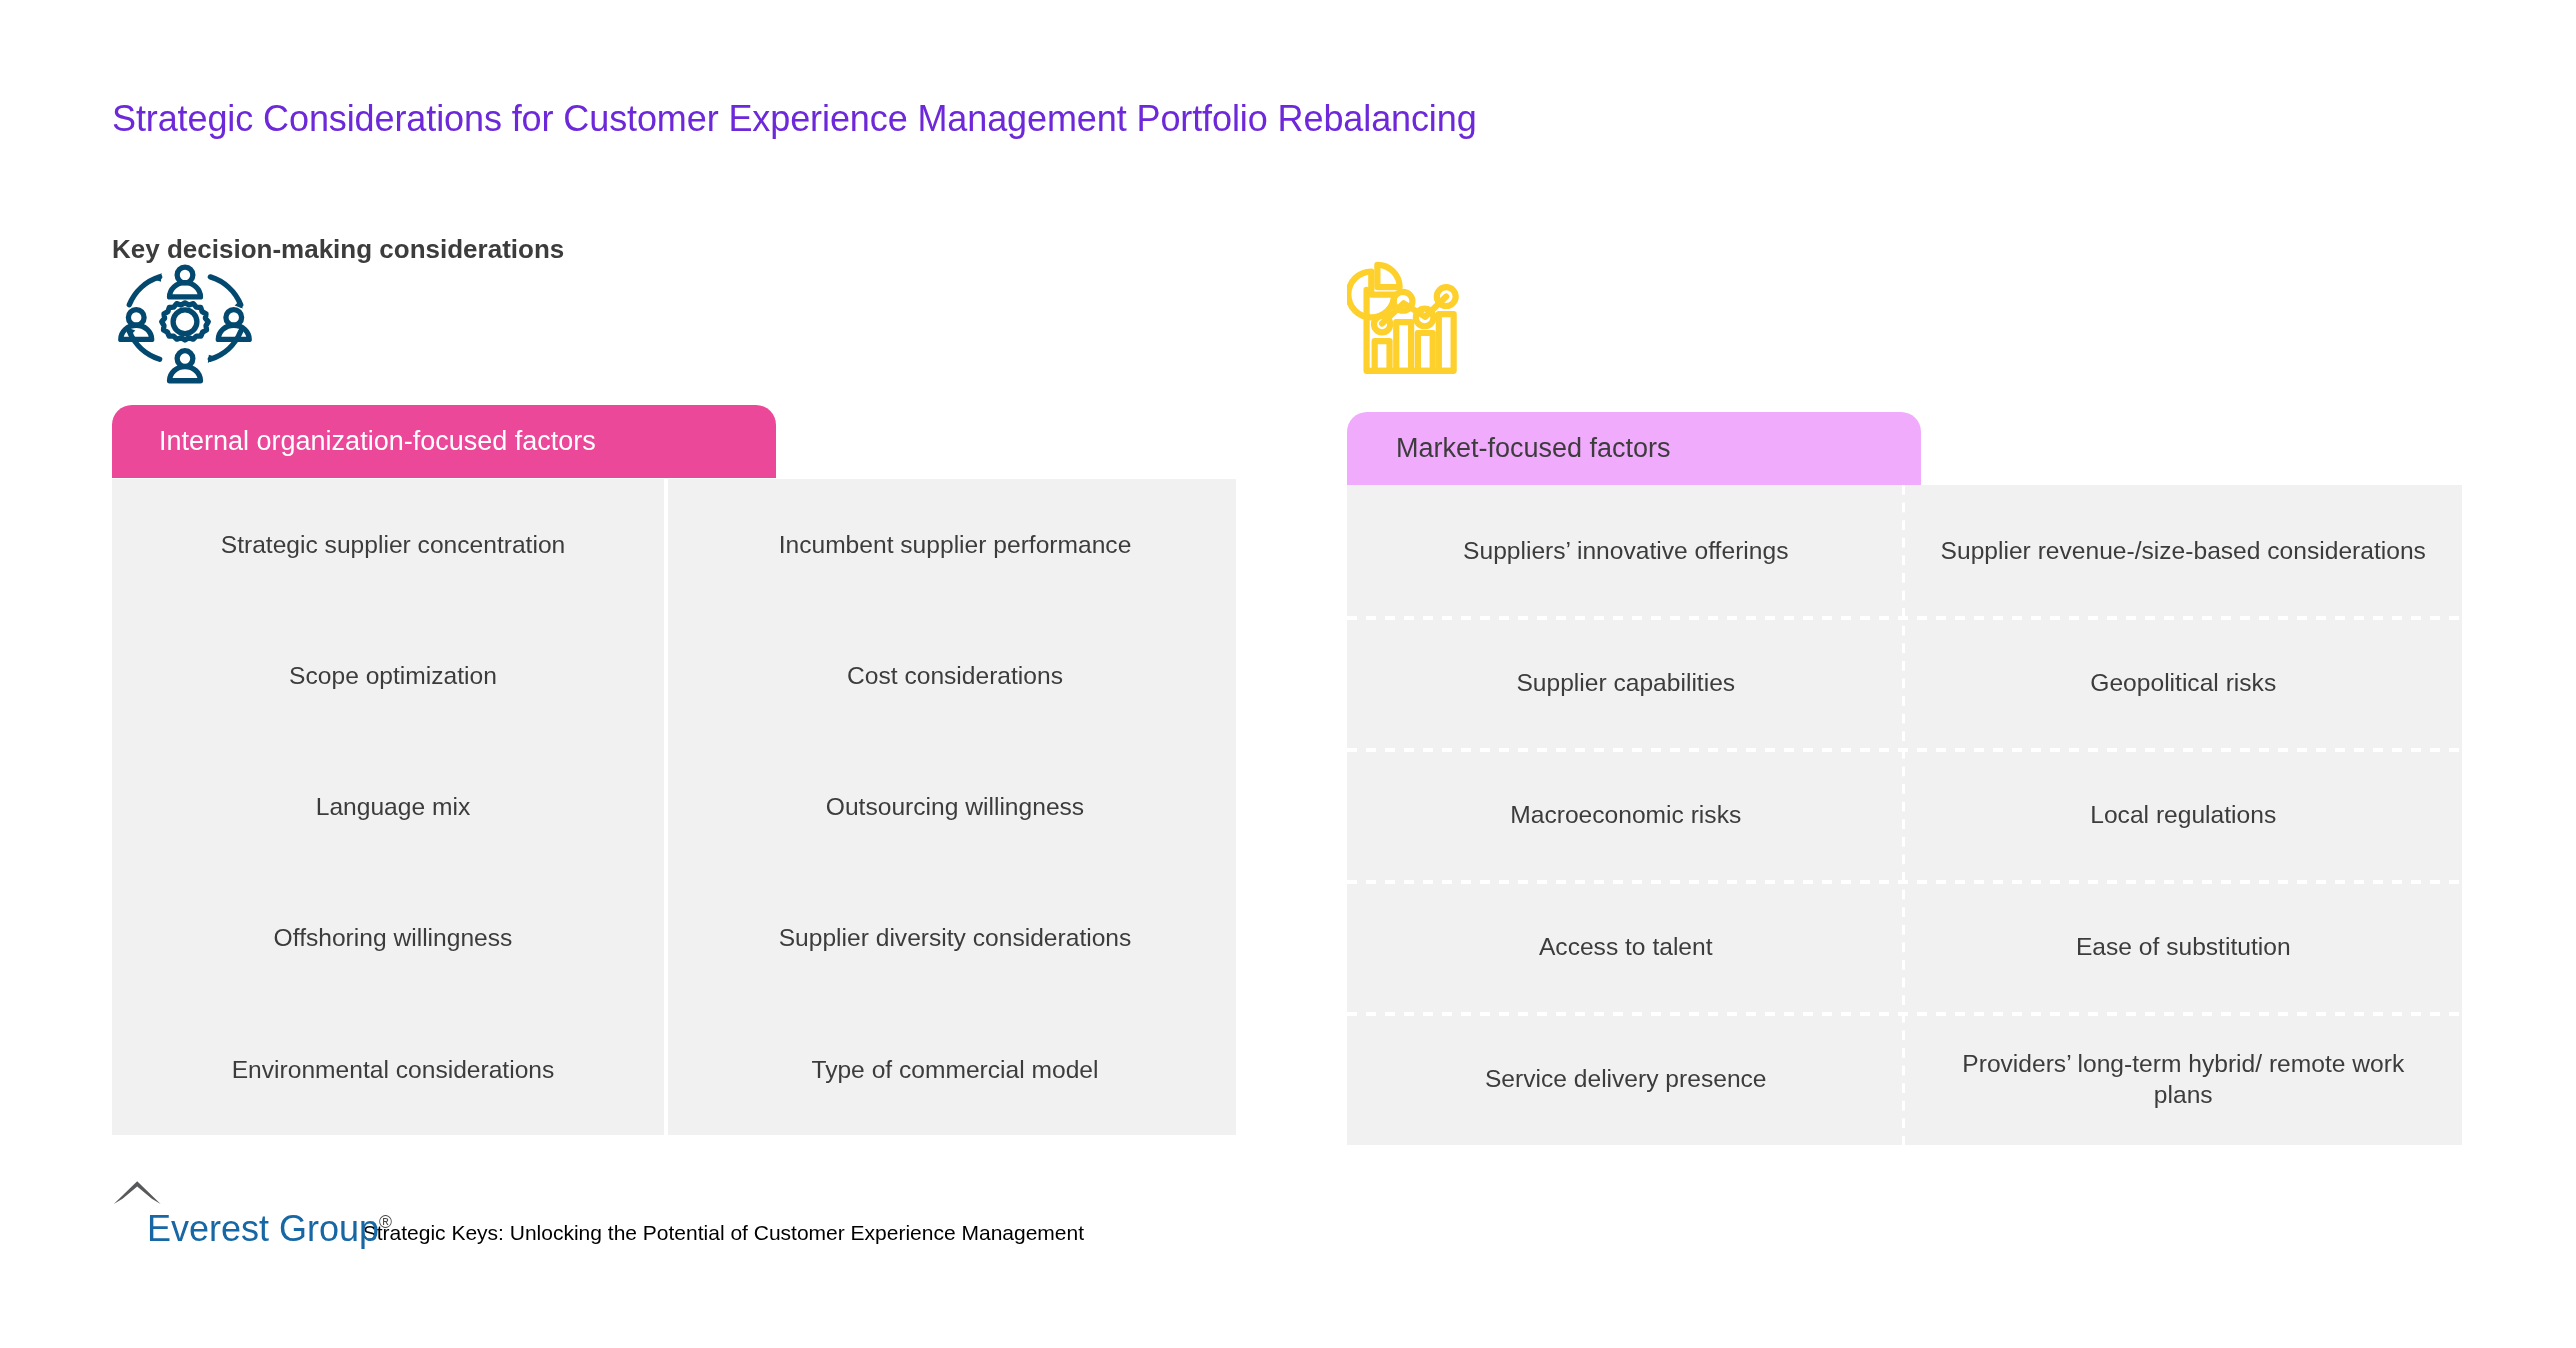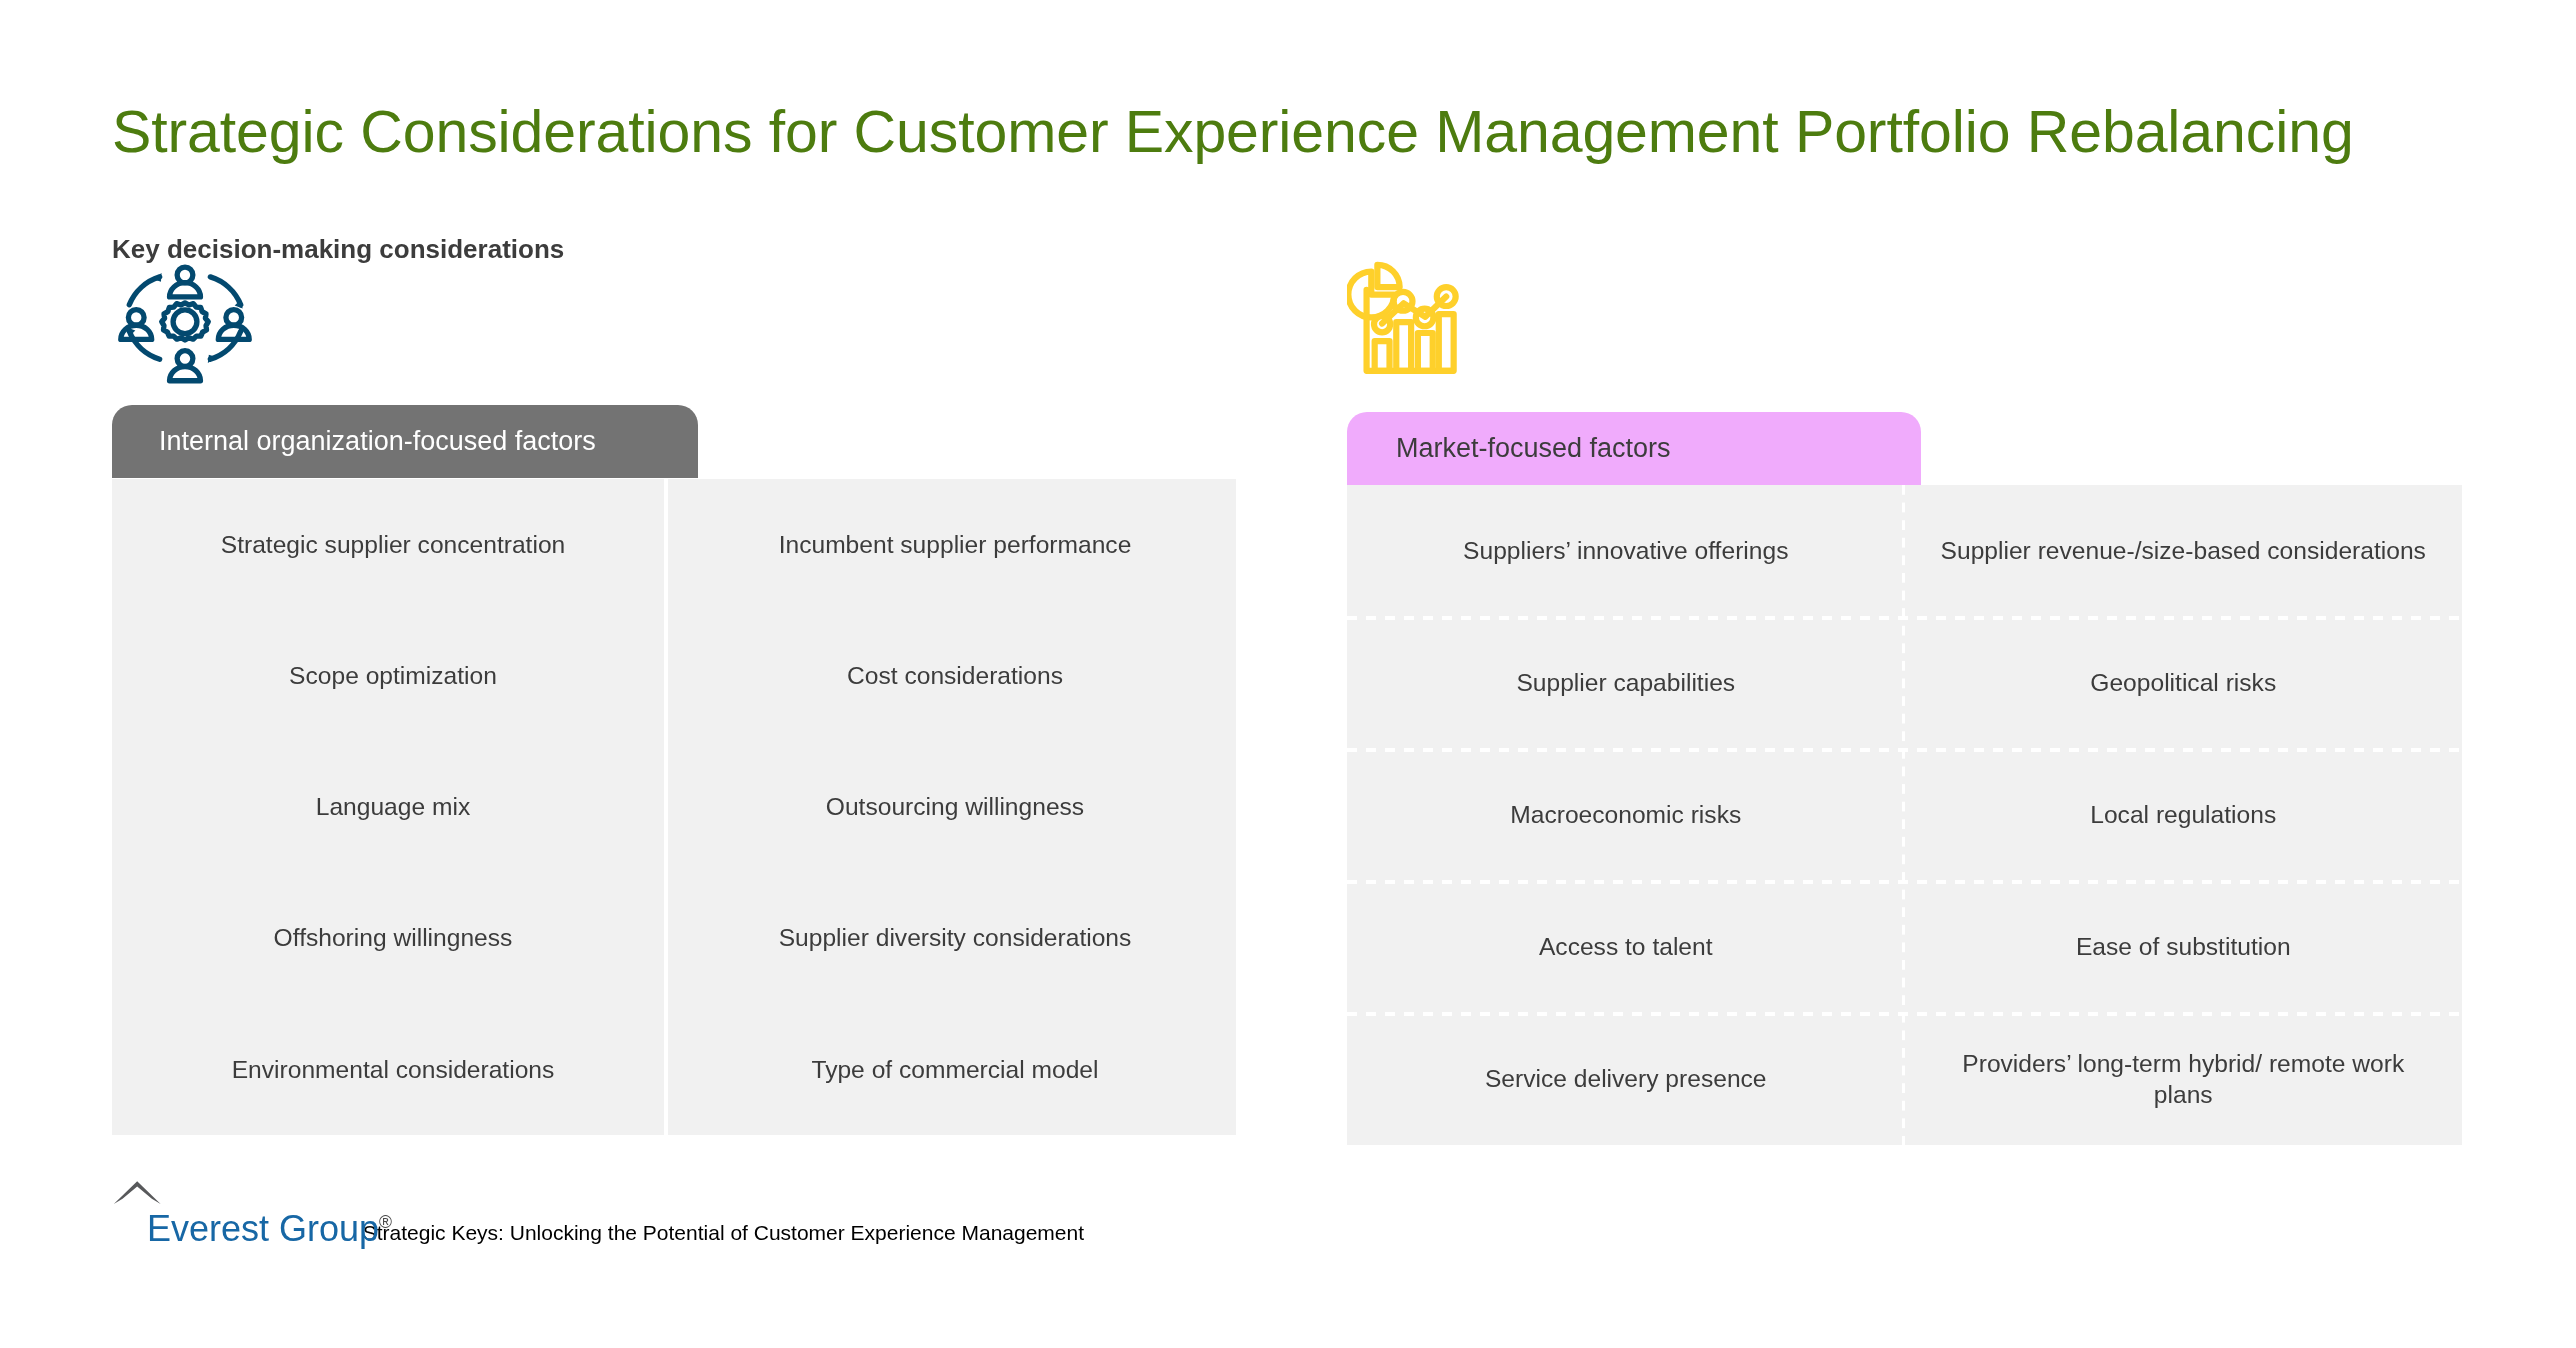--- a/index.html
+++ b/index.html
@@ -20,23 +20,23 @@
     position: absolute;
     inset: 0;
     background: #ffffff;
   }
 
   
   .page-title {
     position: absolute;
     left: 112px;
     top: 98px;
-    font-size: 59px;
+    font-size: 36px;
     font-weight: 400;
-    color: #4d7c0f;
+    color: #6d28d9;
     letter-spacing: -0.1px;
     white-space: nowrap;
   }
 
   .subtitle {
     position: absolute;
     left: 112px;
     top: 234px;
     font-size: 26px;
     font-weight: 700;
@@ -60,23 +60,23 @@
   }
   .panel-header-label {
     font-size: 27px;
     font-weight: 400;
     white-space: nowrap;
   }
 
   .header-internal {
     left: 112px;
     top: 405px;
-    width: 586px;
+    width: 664px;
     height: 73px;
-    background: #737373;
+    background: #ec4899;
     padding-left: 47px;
   }
   .header-internal .panel-header-label { color: #ffffff; }
 
   .header-market {
     left: 1347px;
     top: 412px;
     width: 574px;
     height: 73px;
     background: #f0abfc;

